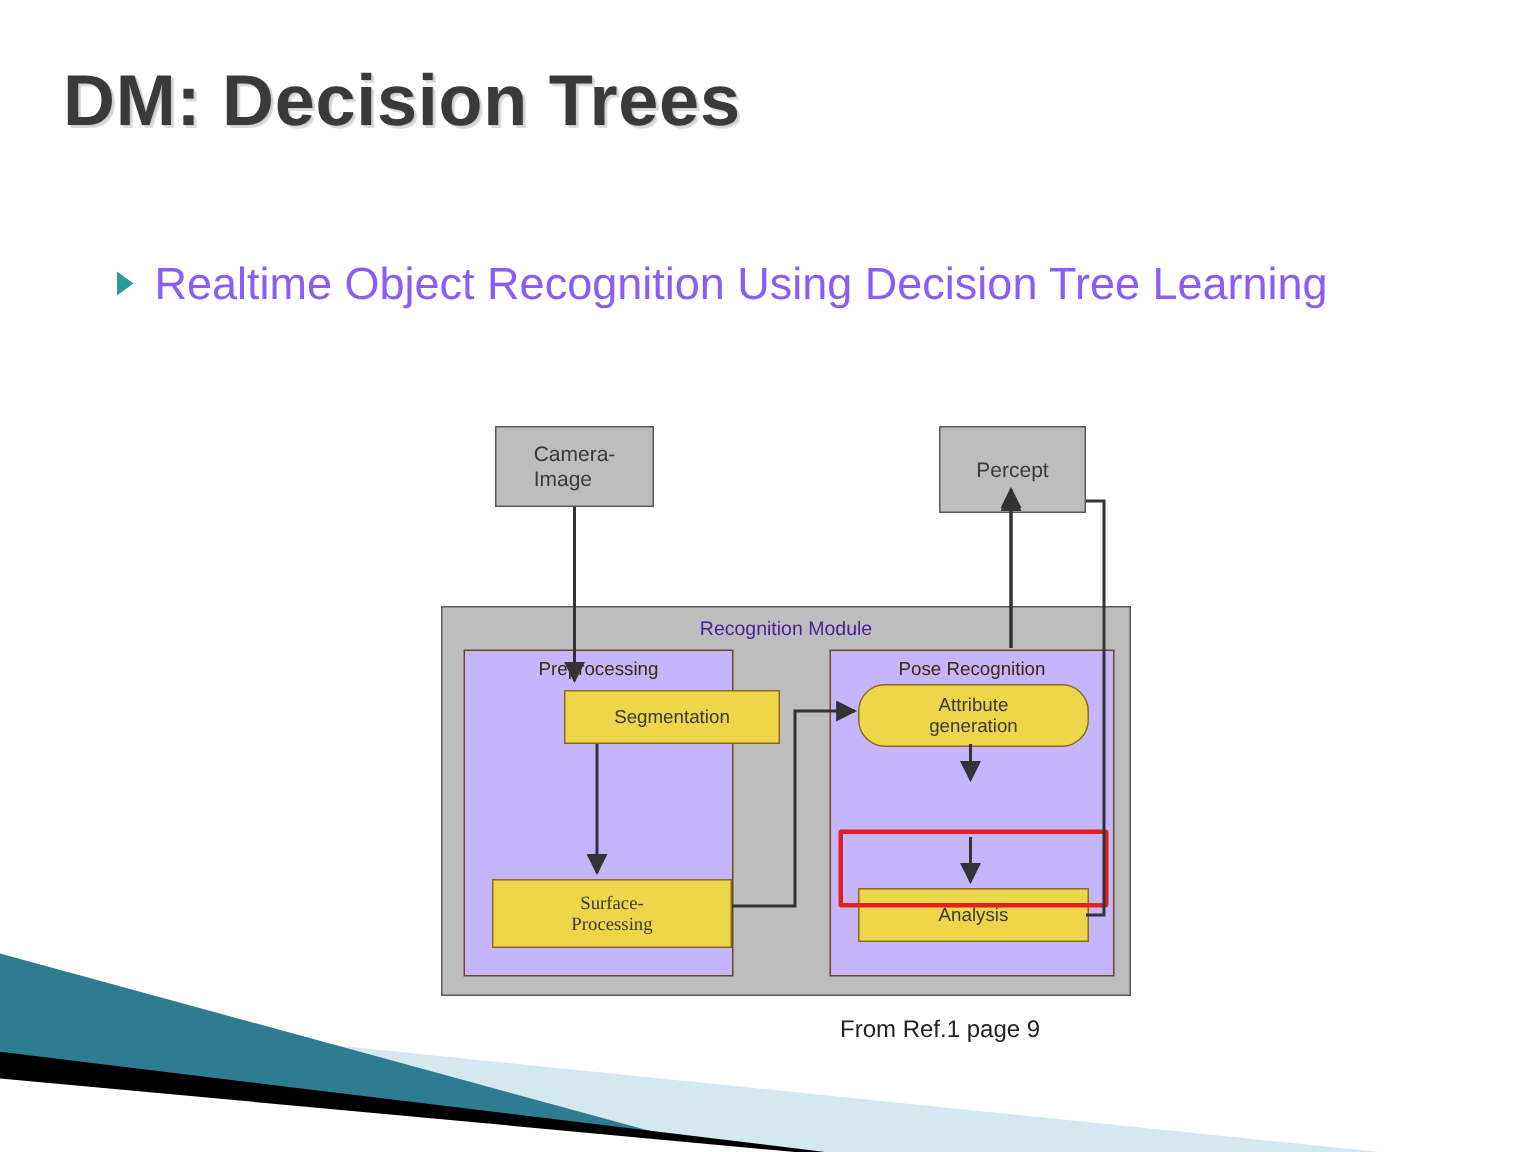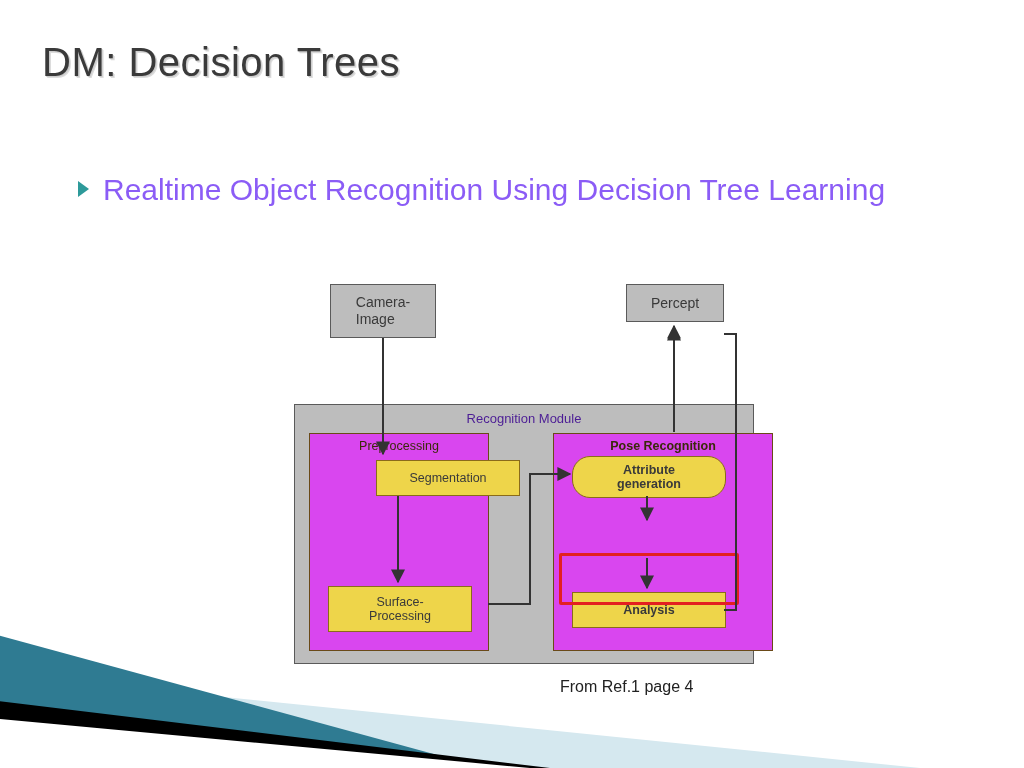--- a/index.html
+++ b/index.html
@@ -1,20 +1,20 @@
 <!DOCTYPE html>
 <html><head>
 <meta charset="utf-8">
 <style>
   * { box-sizing: border-box; margin: 0; padding: 0; }
   html, body { width: 1024px; height: 768px; background: #fff; font-family: Verdana, Geneva, sans-serif; overflow: hidden; position: relative; }
   .slide { width: 1024px; height: 768px; position: relative; }
   .title {
     position: absolute; left: 42px; top: 40px;
-    font-size: 40px; font-weight: 400; color: #3a3a3a;
+    font-size: 48px; font-weight: 700; color: #3a3a3a;
     letter-spacing: 0.5px;
     text-shadow: 1px 1px 0 #ccc, 2px 2px 0 #ddd;
   }
   .bullet-row {
     position: absolute; left: 78px; top: 170px; right: 60px;
     display: flex; align-items: flex-start; gap: 14px;
   }
   .bullet-icon {
     width: 0; height: 0;
     border-top: 8px solid transparent;
@@ -67,21 +67,21 @@
   }
   .rec-module {
     position: absolute; left: 0; top: 120px; width: 460px; height: 260px;
     background: #bdbdbd; border: 1px solid #5a5a5a;
   }
   .rec-module-label {
     position: absolute; top: 6px; left: 0; right: 0; text-align: center;
     font-size: 13px; color: #4c1d95;
   }
   .panel-orange {
-    position: absolute; background: #d946ef;
+    position: absolute; background: #c4b5fd;
     border: 1px solid #6a4a18;
   }
   .panel-title {
     text-align: center; font-size: 12.5px; color: #3a2a0a;
     margin: 5px 0 4px 0;
   }
   .box-yellow {
     position: absolute; background: #eed54a; border: 1px solid #8a6b1a;
     display: flex; align-items: center; justify-content: center;
     text-align: center; font-size: 12.5px; color: #3a3a3a; line-height: 1.15;
@@ -100,33 +100,33 @@
 
   <div class="bullet-row">
     <span class="bullet-icon"></span>
     <span class="bullet-text">Realtime Object Recognition Using Decision Tree Learning</span>
   </div>
 
   <div class="diagram">
 
     <div class="box-gray" style="left:36px; top:0; width:106px; height:54px; white-space:pre;">Camera-
 Image</div>
-    <div class="box-gray" style="left:332px; top:0; width:98px; height:38px;">Percept</div>
+    <div class="box-gray" style="left:332px; top:0; width:98px; height:58px;">Percept</div>
 
     <div class="rec-module">
       <div class="rec-module-label">Recognition Module</div>
 
       <div class="panel-orange" style="left:14px; top:28px; width:180px; height:218px;">
         <div class="panel-title">Preprocessing</div>
         <div class="box-yellow" style="left:18px; top:26px; width:144px; height:36px;margin-left:48px;">Segmentation</div>
-        <div class="box-yellow" style="left:18px; top:152px; width:144px; height:46px; white-space:pre;">Surface-
+        <div class="box-yellow" style="left:18px; top:152px; width:160px; height:46px; white-space:pre;font-family:Liberation Serif, serif;">Surface-
 Processing</div>
       </div>
 
-      <div class="panel-orange" style="left:258px; top:28px; width:220px; height:218px;font-weight:bold;">
+      <div class="panel-orange" style="left:258px; top:28px; width:190px; height:218px;">
         <div class="panel-title">Pose Recognition</div>
         <div class="box-yellow" style="left:18px; top:22px; width:154px; height:42px; white-space:pre;border-radius:18px;">Attribute
 generation</div>
         <div class="box-yellow" style="left:18px; top:158px; width:154px; height:36px;">Analysis</div>
       </div>
 
       <div class="highlight-red" style="left:264px; top:148px; width:180px; height:52px;"></div>
     </div>
 
     <svg width="460" height="380" style="position:absolute; left:0; top:0; pointer-events:none;">
@@ -158,19 +158,19 @@
     <svg width="460" height="380" style="position:absolute; left:0; top:0; pointer-events:none;">
       <defs>
         <marker id="arrow2" viewBox="0 0 10 10" refX="9" refY="5" markerWidth="7" markerHeight="7" orient="auto-start-reverse">
           <path d="M 0 0 L 10 5 L 0 10 z" fill="#333"></path>
         </marker>
       </defs>
       <line x1="380" y1="148" x2="380" y2="44" stroke="#333" stroke-width="2" marker-end="url(#arrow2)"></line>
     </svg>
   </div>
 
-  <div class="caption">From Ref.1 page 4</div>
+  <div class="caption">From Ref.1 page 9</div>
 
   <div class="tri-light"></div>
   <div class="tri-teal"></div>
   <div class="tri-black"></div>
   <div class="tri-white"></div>
 </div>
 
 </body></html>

